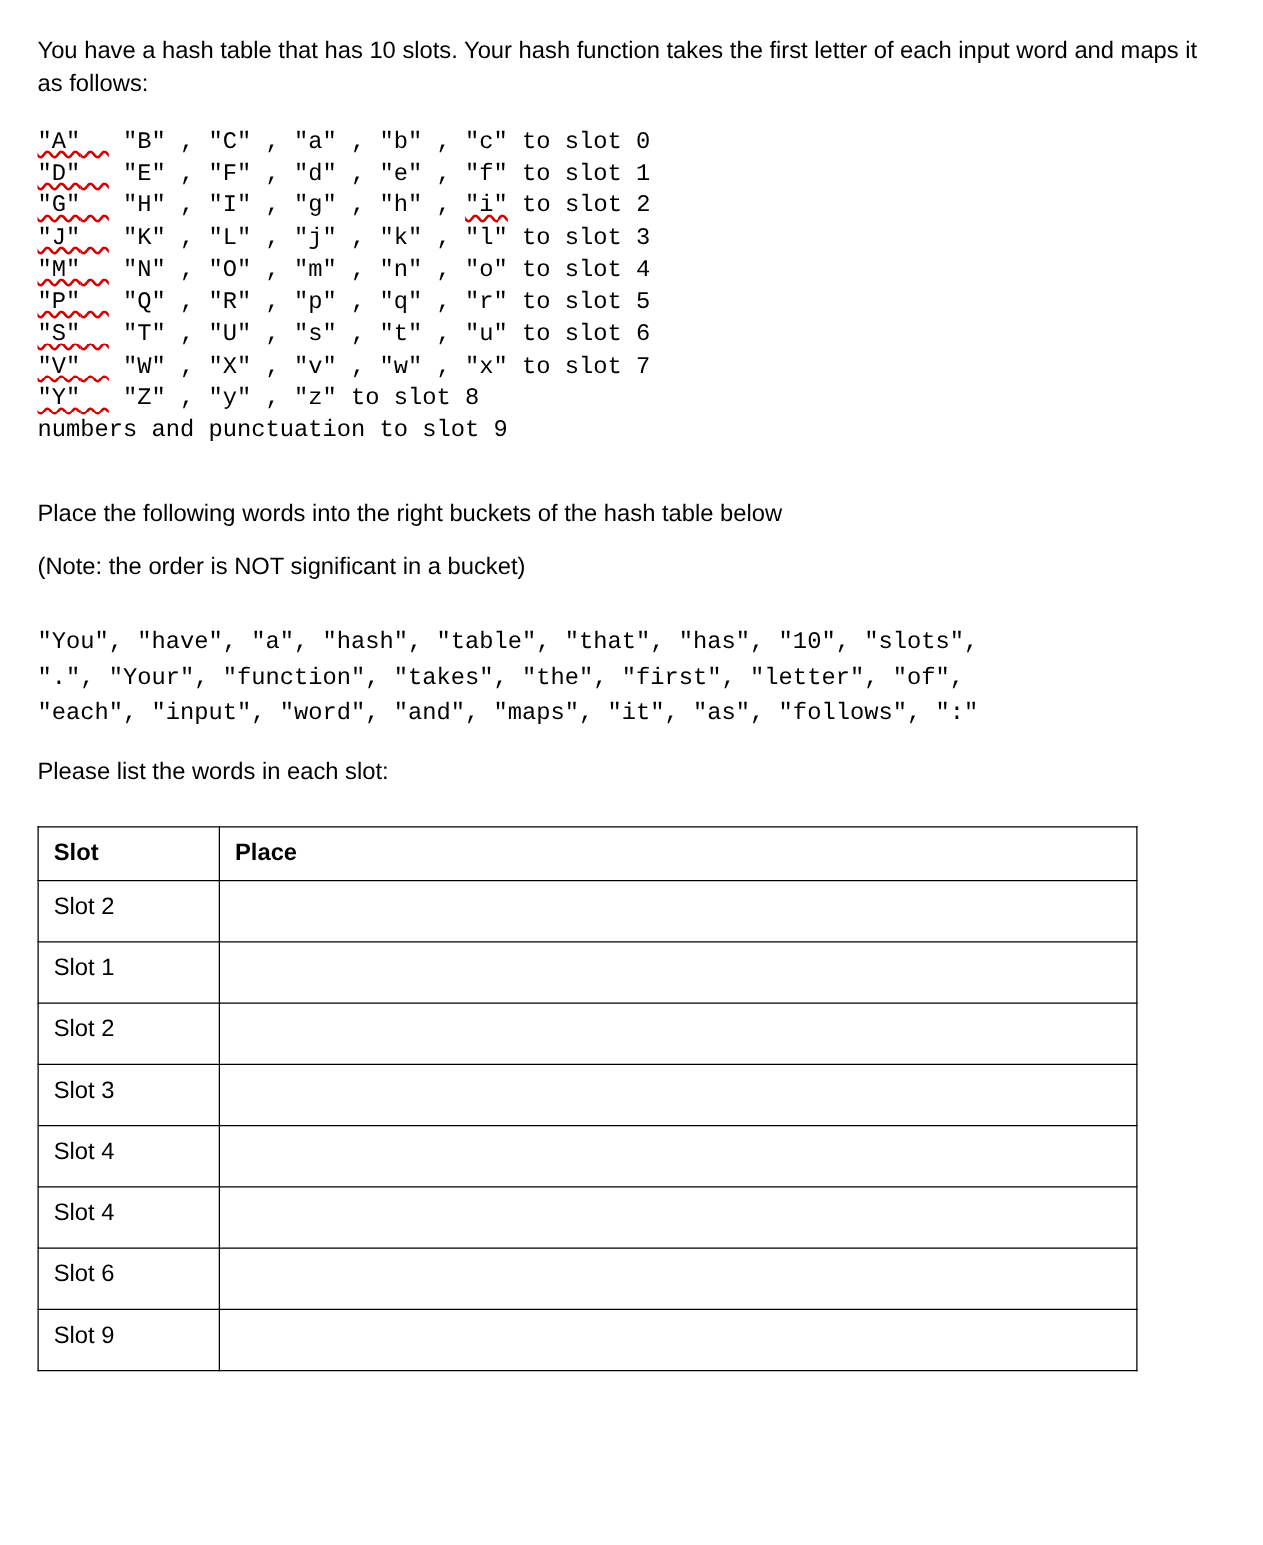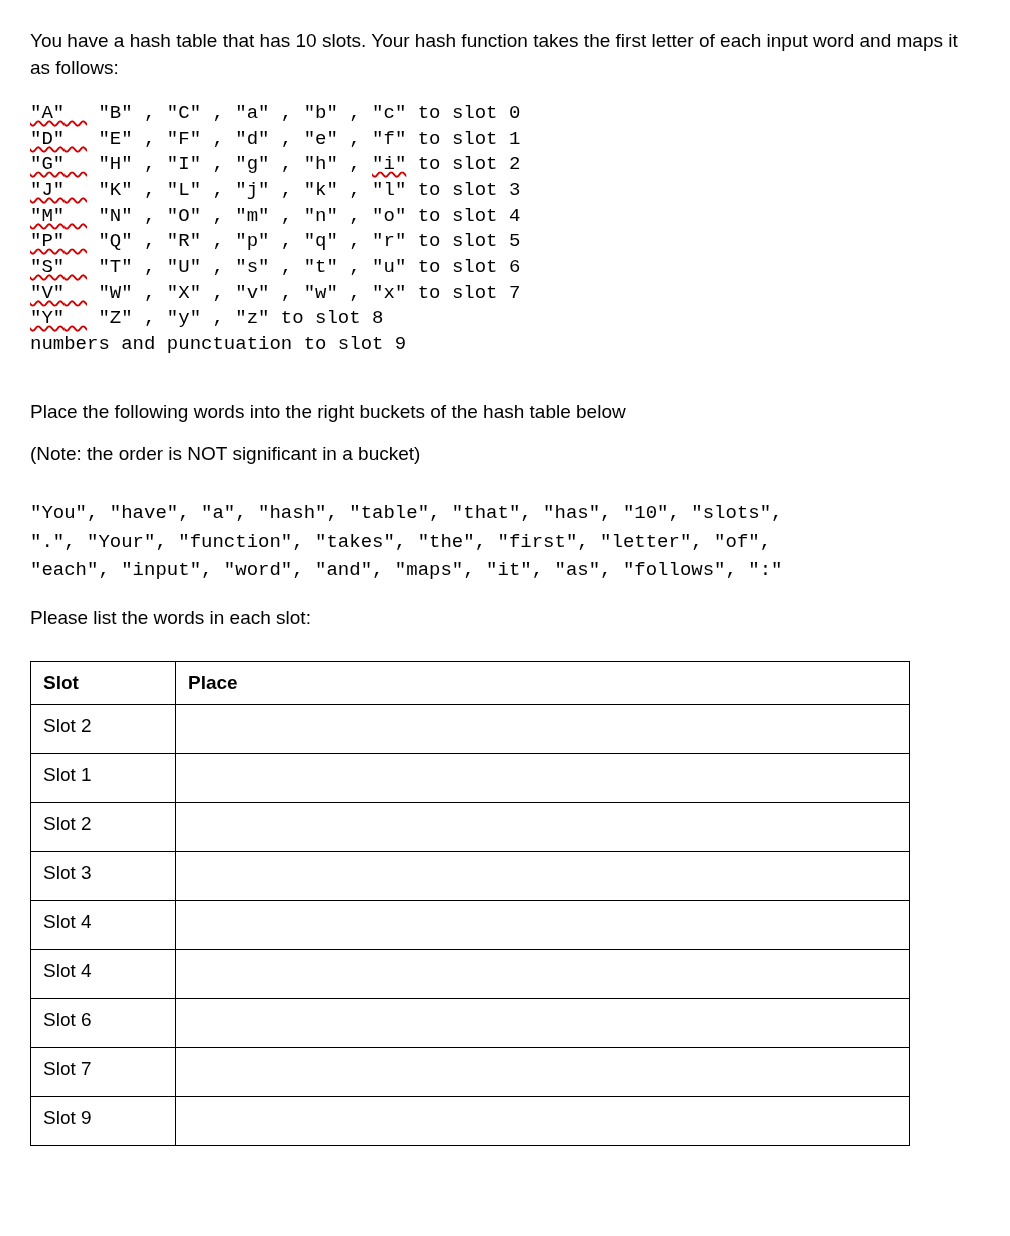--- a/index.html
+++ b/index.html
@@ -124,21 +124,17 @@
       </tr>
       <tr>
         <td class="slotlabel">Slot 4</td>
         <td class="wordcell"></td>
       </tr>
       <tr>
         <td class="slotlabel">Slot 6</td>
         <td class="wordcell"></td>
       </tr>
       <tr>
-        <td class="slotlabel">Slot 7</td>
-        <td class="wordcell"></td>
-      </tr>
-      <tr>
         <td class="slotlabel">Slot 9</td>
         <td class="wordcell"></td>
       </tr>
     </tbody>
 </table>
 
 </body></html>

